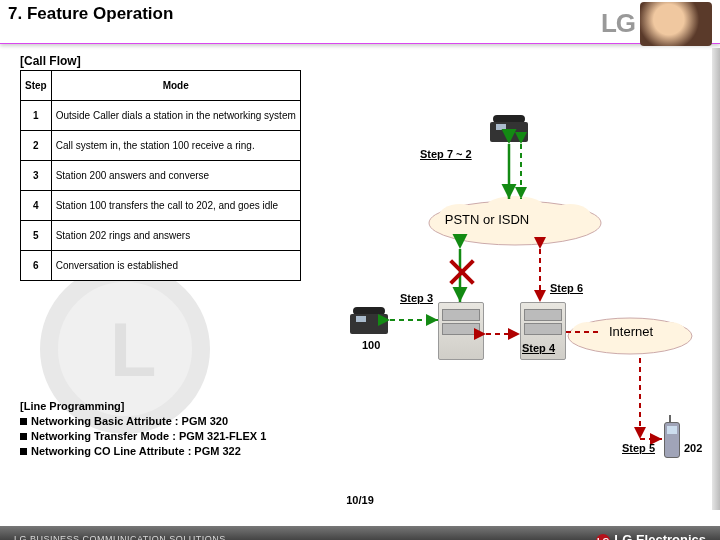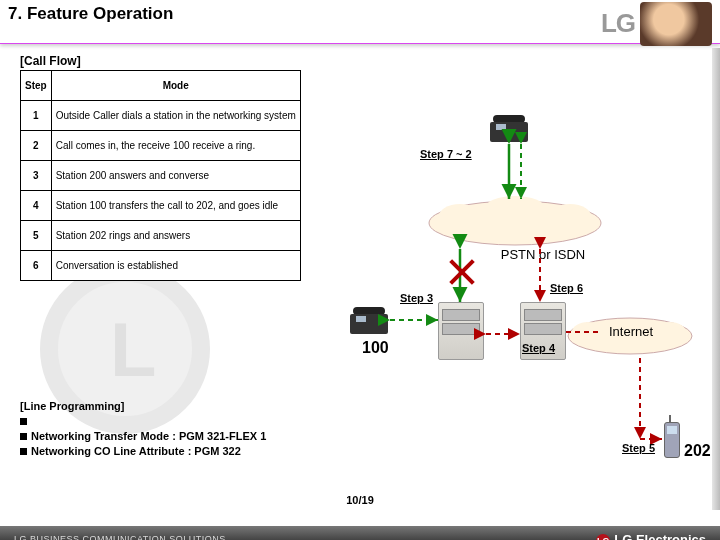--- a/index.html
+++ b/index.html
@@ -188,21 +188,21 @@
   }
   .step-label {
     position: absolute;
     font-size: 11px;
     font-weight: bold;
     text-decoration: underline;
     z-index: 3;
   }
   .node-label {
     position: absolute;
-    font-size: 16px;
+    font-size: 11px;
     font-weight: bold;
     z-index: 3;
   }
   .line {
     position: absolute;
     z-index: 2;
   }
   .cross {
     position: absolute;
     width: 28px;
@@ -303,21 +303,21 @@
         <tr>
       <th>Step</th>
       <th>Mode</th>
     </tr>
     <tr>
           <td class="step">1</td>
           <td>Outside Caller dials a station in the networking system</td>
         </tr>
     <tr>
           <td class="step">2</td>
-          <td>Call comes in, the receive 100 receive a ring.</td>
+          <td>Call system in, the station 100 receive a ring.</td>
         </tr>
     <tr>
           <td class="step">3</td>
           <td>Station 200 answers and converse</td>
         </tr>
     <tr>
           <td class="step">4</td>
           <td>Station 100 transfers the call to 202, and goes idle</td>
         </tr>
     <tr>
@@ -336,21 +336,21 @@
       <div class="phone-body"></div>
       <div class="phone-screen"></div>
   </div>
 
   <svg class="cloud-svg" style="left:420px; top:150px;" width="190" height="58">
     <ellipse cx="95" cy="29" rx="86" ry="22" fill="#fff4e0" stroke="#caa" stroke-width="1"></ellipse>
     <ellipse cx="40" cy="24" rx="22" ry="14" fill="#fff4e0"></ellipse>
     <ellipse cx="150" cy="24" rx="22" ry="14" fill="#fff4e0"></ellipse>
     <ellipse cx="95" cy="14" rx="30" ry="12" fill="#fff4e0"></ellipse>
   </svg>
-  <div class="cloud-label" style="left:488px; top:168px; width:110px;margin-top:35px;">PSTN or ISDN</div>
+  <div class="cloud-label" style="left:432px; top:168px; width:110px;">PSTN or ISDN</div>
 
   <svg class="cloud-svg" style="left:560px; top:268px;" width="140" height="48">
     <ellipse cx="70" cy="24" rx="62" ry="18" fill="#fff4e0" stroke="#caa" stroke-width="1"></ellipse>
     <ellipse cx="28" cy="20" rx="16" ry="10" fill="#fff4e0"></ellipse>
     <ellipse cx="110" cy="20" rx="16" ry="10" fill="#fff4e0"></ellipse>
   </svg>
   <div class="cloud-label" style="left:596px; top:280px; width:70px;">Internet</div>
 
   <div class="phone" style="left:350px; top:262px;">
     <div class="phone-handset"></div>
@@ -397,21 +397,21 @@
     <line x1="566" y1="288" x2="600" y2="288" stroke="#b00000" stroke-width="2" stroke-dasharray="5,4"></line>
 
     <line x1="640" y1="314" x2="640" y2="395" stroke="#b00000" stroke-width="2" stroke-dasharray="5,4" marker-end="url(#ah-r)"></line>
     <line x1="640" y1="395" x2="662" y2="395" stroke="#b00000" stroke-width="2" stroke-dasharray="5,4" marker-end="url(#ah-r)"></line>
   </svg>
 
   <div class="cross" style="left:448px; top:214px;"></div>
 
   <div class="admin">
     <div>[Line Programming]</div>
-    <div><span class="sq"></span></div>
+    <div><span class="sq"></span><span>Networking Basic Attribute : PGM 320</span></div>
     <div><span class="sq"></span><span>Networking Transfer Mode : PGM 321-FLEX 1</span></div>
     <div><span class="sq"></span><span>Networking CO Line Attribute : PGM 322</span></div>
   </div>
 </div>
 
 <div class="page-num">10/19</div>
 
 <div class="footer">
   <div class="footer-left">LG BUSINESS COMMUNICATION SOLUTIONS</div>
   <div class="footer-right">

